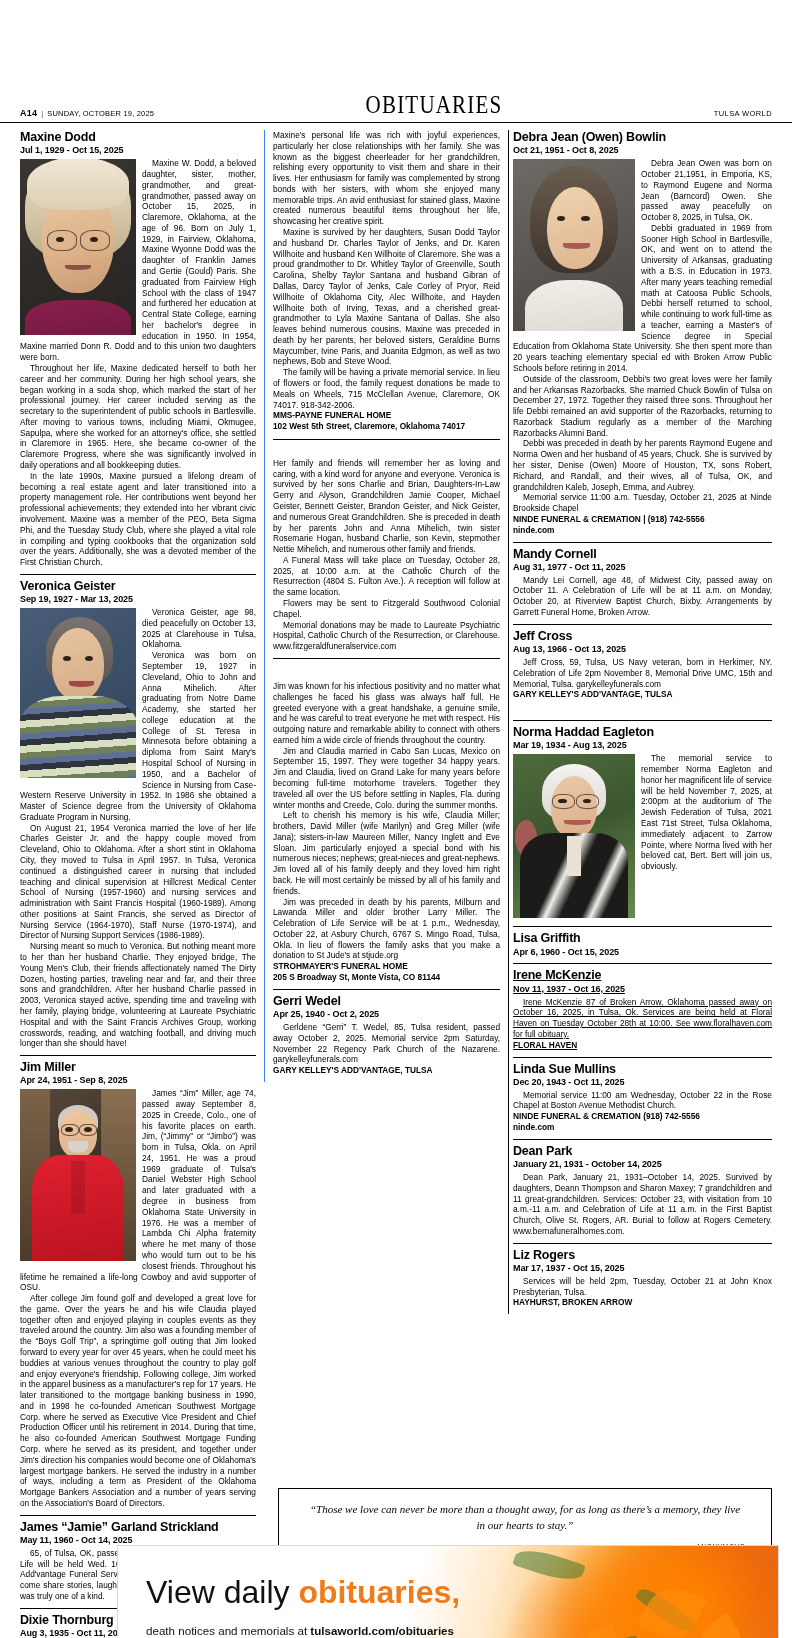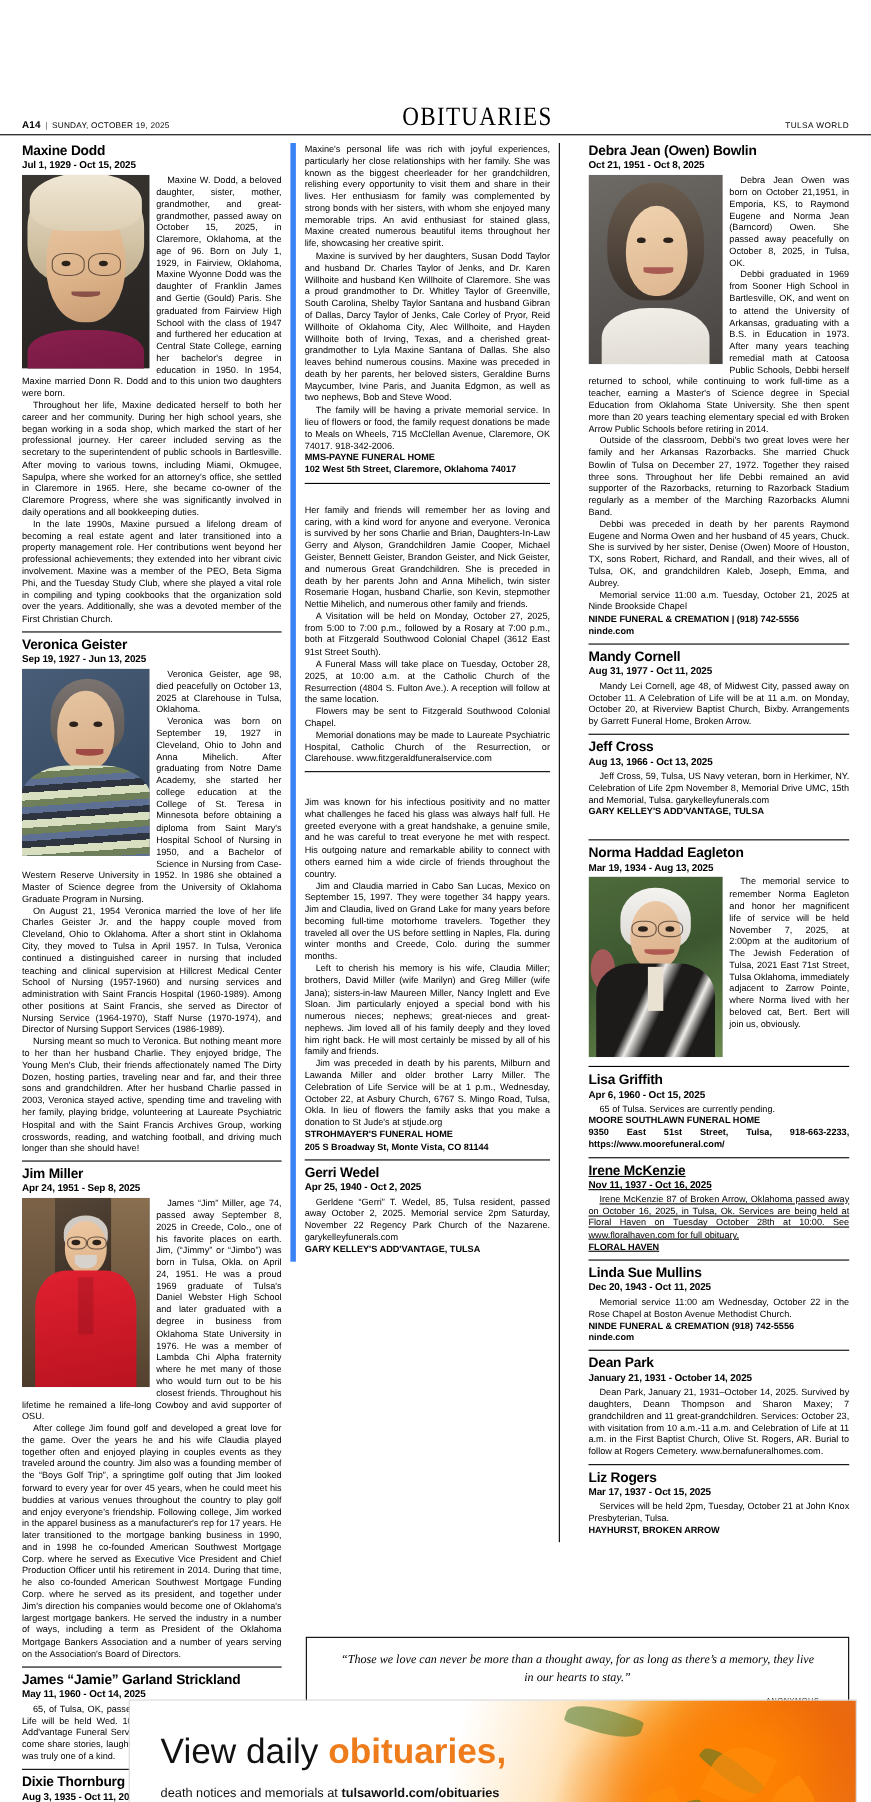--- a/index.html
+++ b/index.html
@@ -45,22 +45,22 @@
 
   
   .columns{
     display:flex;
     padding:0 20px;
     margin-top:7px;
     align-items:flex-start;
   }
   .col{box-sizing:border-box;}
   .col1{width:244px;padding-right:8px;}
-  .col2{width:244px;padding-right:8px;padding-left:8px;border-left:5px solid #3b82f6;}
-  .col3{width:264px;padding-left:26px;border-left:1px solid #000;}
+  .col2{width:244px;padding-right:8px;padding-left:8px;border-left:1px solid #3b82f6;}
+  .col3{width:264px;padding-left:4px;border-left:1px solid #000;}
 
   
   .obit{margin:0 0 6px 0;}
   .obit.topline{border-top:1.6px solid #000;padding-top:4px;}
   .obit-name{
     font-size:12.5px;
     font-weight:bold;
     line-height:1.15;
     margin:0 0 1px 0;
     letter-spacing:-.2px;
@@ -193,21 +193,21 @@
             <div class="torso" style="left:4%;top:80%;width:92%;height:28%;background:linear-gradient(170deg,#8a1f4d 0%,#6f1840 100%);"></div>
           </div>
           <p>Maxine W. Dodd, a beloved daughter, sister, mother, grandmother, and great-grandmother, passed away on October 15, 2025, in Claremore, Oklahoma, at the age of 96. Born on July 1, 1929, in Fairview, Oklahoma, Maxine Wyonne Dodd was the daughter of Franklin James and Gertie (Gould) Paris. She graduated from Fairview High School with the class of 1947 and furthered her education at Central State College, earning her bachelor's degree in education in 1950. In 1954, Maxine married Donn R. Dodd and to this union two daughters were born.</p>
           <p>Throughout her life, Maxine dedicated herself to both her career and her community. During her high school years, she began working in a soda shop, which marked the start of her professional journey. Her career included serving as the secretary to the superintendent of public schools in Bartlesville. After moving to various towns, including Miami, Okmugee, Sapulpa, where she worked for an attorney's office, she settled in Claremore in 1965. Here, she became co-owner of the Claremore Progress, where she was significantly involved in daily operations and all bookkeeping duties.</p>
           <p>In the late 1990s, Maxine pursued a lifelong dream of becoming a real estate agent and later transitioned into a property management role. Her contributions went beyond her professional achievements; they extended into her vibrant civic involvement. Maxine was a member of the PEO, Beta Sigma Phi, and the Tuesday Study Club, where she played a vital role in compiling and typing cookbooks that the organization sold over the years. Additionally, she was a devoted member of the First Christian Church.</p>
         </div>
       </div>
 
       <div class="obit topline" style="margin-top:4px;">
         <div class="obit-name">Veronica  Geister</div>
-        <div class="obit-dates">Sep 19, 1927 - Jun 13, 2025</div>
+        <div class="obit-dates">Sep 19, 1927 - Mar 13, 2025</div>
         <div class="body flow">
           <div class="portrait ph" style="width:116px;height:170px;">
             <div class="sky" style="background:linear-gradient(150deg,#4a5d78 0%,#3b4f68 50%,#2f4158 100%);"></div>
             <div class="hair" style="left:22%;top:5%;width:58%;height:40%;background:linear-gradient(180deg,#7a7370 0%,#5d5754 100%);"></div>
             <div class="head" style="left:28%;top:12%;width:44%;height:42%;background:linear-gradient(165deg,#e7c5a2 0%,#d4ab85 100%);"></div>
             <div class="eye" style="left:37%;top:28%;"></div>
             <div class="eye" style="left:56%;top:28%;"></div>
             <div class="mouth" style="left:42%;top:43%;background:#a04a46;"></div>
             <div class="torso" style="left:-2%;top:52%;width:104%;height:52%;background:repeating-linear-gradient(176deg,#d8dfc0 0 7px,#6f7f5a 7px 13px,#5d6f93 13px 19px,#2f3540 19px 25px);border-radius:36% 36% 0 0;"></div>
           </div>
@@ -270,21 +270,20 @@
           <p class="b">MMS-PAYNE FUNERAL HOME</p>
           <p class="b">102 West 5th Street, Claremore, Oklahoma 74017</p>
         </div>
       </div>
 
       <div class="rule" style="margin-top:7px;"></div>
 
       <div class="obit" style="margin-top:18px;">
         <div class="body">
           <p class="noindent">Her family and friends will remember her as loving and caring, with a kind word for anyone and everyone. Veronica is survived by her sons Charlie and Brian, Daughters-In-Law Gerry and Alyson, Grandchildren Jamie Cooper, Michael Geister, Bennett Geister, Brandon Geister, and Nick Geister, and numerous Great Grandchildren. She is preceded in death by her parents John and Anna Mihelich, twin sister Rosemarie Hogan, husband Charlie, son Kevin, stepmother Nettie Mihelich, and numerous other family and friends.</p>
-          <p>A Visitation will be held on Monday, October 27, 2025, from 5:00 to 7:00 p.m., followed by a Rosary at 7:00 p.m., both at Fitzgerald Southwood Colonial Chapel (3612 East 91st Street South).</p>
           <p>A Funeral Mass will take place on Tuesday, October 28, 2025, at 10:00 a.m. at the Catholic Church of the Resurrection (4804 S. Fulton Ave.). A reception will follow at the same location.</p>
           <p>Flowers may be sent to Fitzgerald Southwood Colonial Chapel.</p>
           <p>Memorial donations may be made to Laureate Psychiatric Hospital, Catholic Church of the Resurrection, or Clarehouse. www.fitzgeraldfuneralservice.com</p>
         </div>
       </div>
 
       <div class="rule"></div>
 
       <div class="obit" style="margin-top:22px;">
         <div class="body">
@@ -367,25 +366,20 @@
             <div class="torso" style="left:6%;top:48%;width:88%;height:58%;background:linear-gradient(115deg,#1c1b1a 0%,#1c1b1a 36%,#efeeea 42%,#1c1b1a 52%,#1c1b1a 66%,#efeeea 72%,#1c1b1a 80%);border-radius:30% 30% 0 0;"></div>
             <div style="position:absolute;left:44%;top:50%;width:12%;height:24%;background:#e9e2d3;"></div>
           </div>
           <p>The memorial service to remember Norma Eagleton and honor her magnificent life of service will be held November 7, 2025, at 2:00pm at the auditorium of The Jewish Federation of Tulsa, 2021 East 71st Street, Tulsa Oklahoma, immediately adjacent to Zarrow Pointe, where Norma lived with her beloved cat, Bert.  Bert will join us, obviously.</p>
         </div>
       </div>
 
       <div class="obit topline" style="margin-top:4px;">
         <div class="obit-name">Lisa Griffith</div>
         <div class="obit-dates">Apr 6, 1960 - Oct 15, 2025</div>
-        <div class="body">
-          <p>65 of Tulsa. Services are currently pending.</p>
-          <p class="b">MOORE SOUTHLAWN FUNERAL HOME</p>
-          <p class="b">9350 East 51st Street, Tulsa, 918-663-2233, https://www.moorefuneral.com/</p>
-        </div>
       </div>
 
       <div class="obit topline" style="margin-top:4px;text-decoration:underline;">
         <div class="obit-name">Irene McKenzie</div>
         <div class="obit-dates">Nov 11, 1937 - Oct 16, 2025</div>
         <div class="body">
           <p>Irene McKenzie 87 of Broken Arrow, Oklahoma passed away on October 16, 2025, in Tulsa, Ok. Services are being held at Floral Haven on Tuesday October 28th at 10:00. See www.floralhaven.com for full obituary.</p>
           <p class="b">FLORAL HAVEN</p>
         </div>
       </div>

